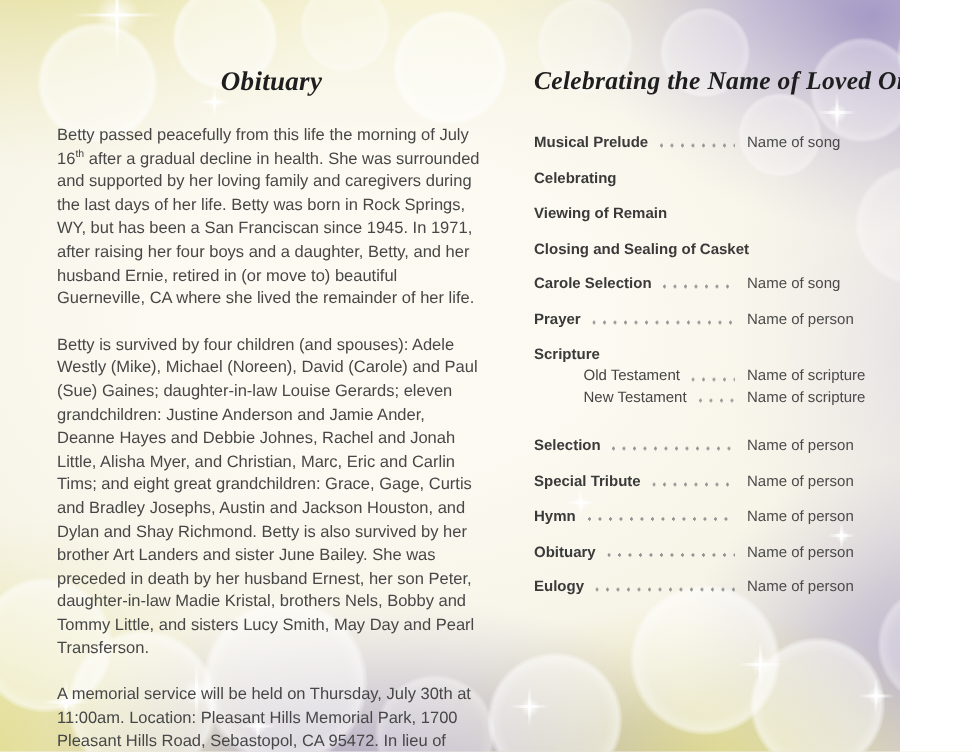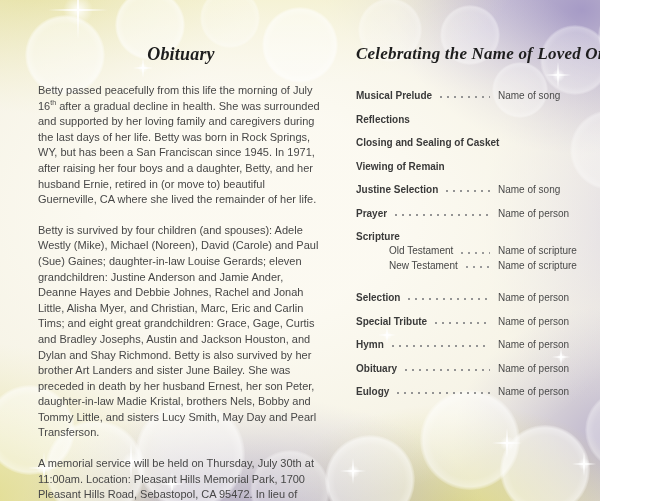--- a/index.html
+++ b/index.html
@@ -145,33 +145,33 @@
     <h1 class="heading">Celebrating the Name of Loved One</h1>
     <div class="service">
 
       <div class="row">
         <span class="lbl">Musical Prelude</span>
         <span class="dots"></span>
         <span class="val">Name of song</span>
       </div>
 
       <div class="row label-only">
-        <span class="lbl">Reflections</span>
+        <span class="lbl">Celebrating</span>
+      </div>
+
+      <div class="row label-only">
+        <span class="lbl">Viewing of Remain</span>
       </div>
 
       <div class="row label-only">
         <span class="lbl">Closing and Sealing of Casket</span>
       </div>
 
-      <div class="row label-only">
-        <span class="lbl">Viewing of Remain</span>
-      </div>
-
-      <div class="row">
-        <span class="lbl">Justine Selection</span>
+      <div class="row">
+        <span class="lbl">Carole Selection</span>
         <span class="dots"></span>
         <span class="val">Name of song</span>
       </div>
 
       <div class="row">
         <span class="lbl">Prayer</span>
         <span class="dots"></span>
         <span class="val">Name of person</span>
       </div>
 

